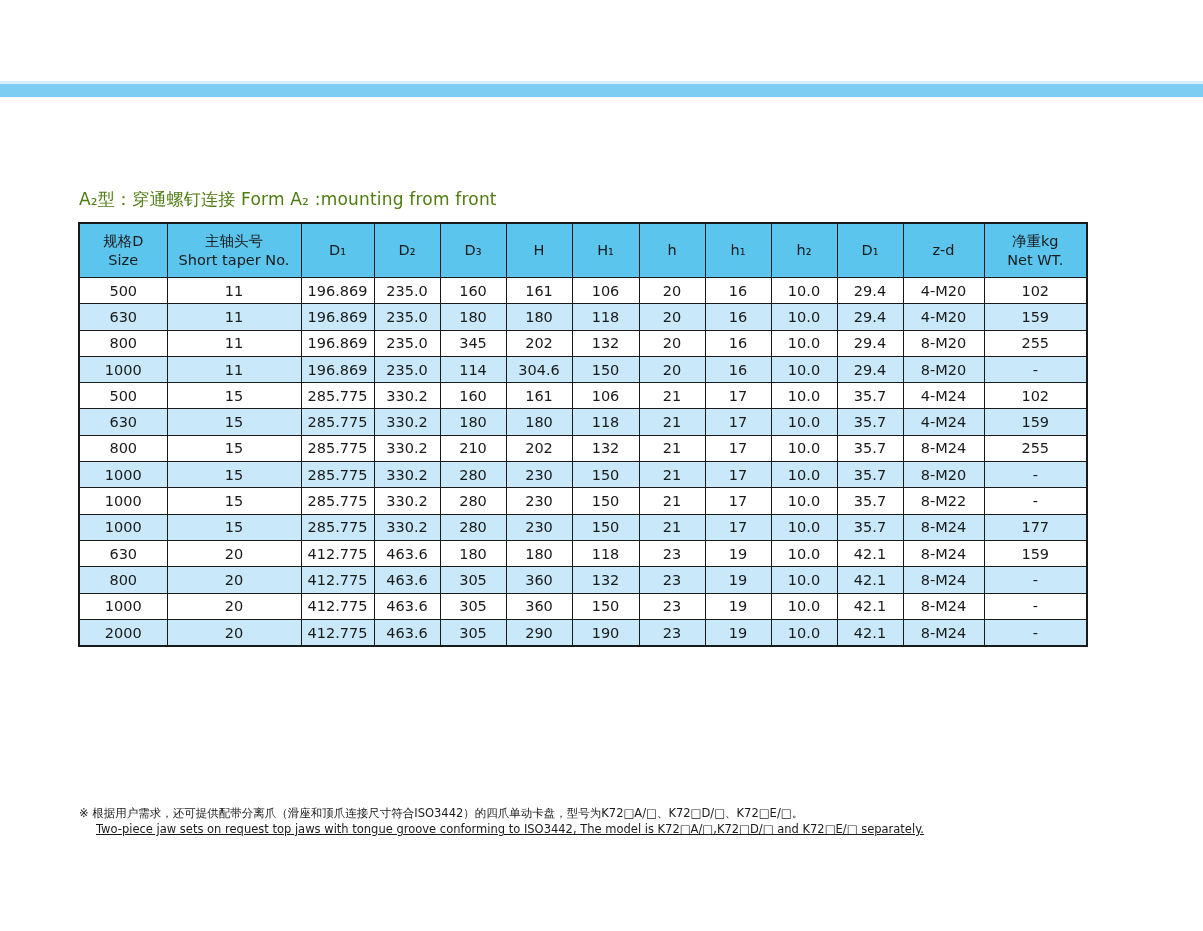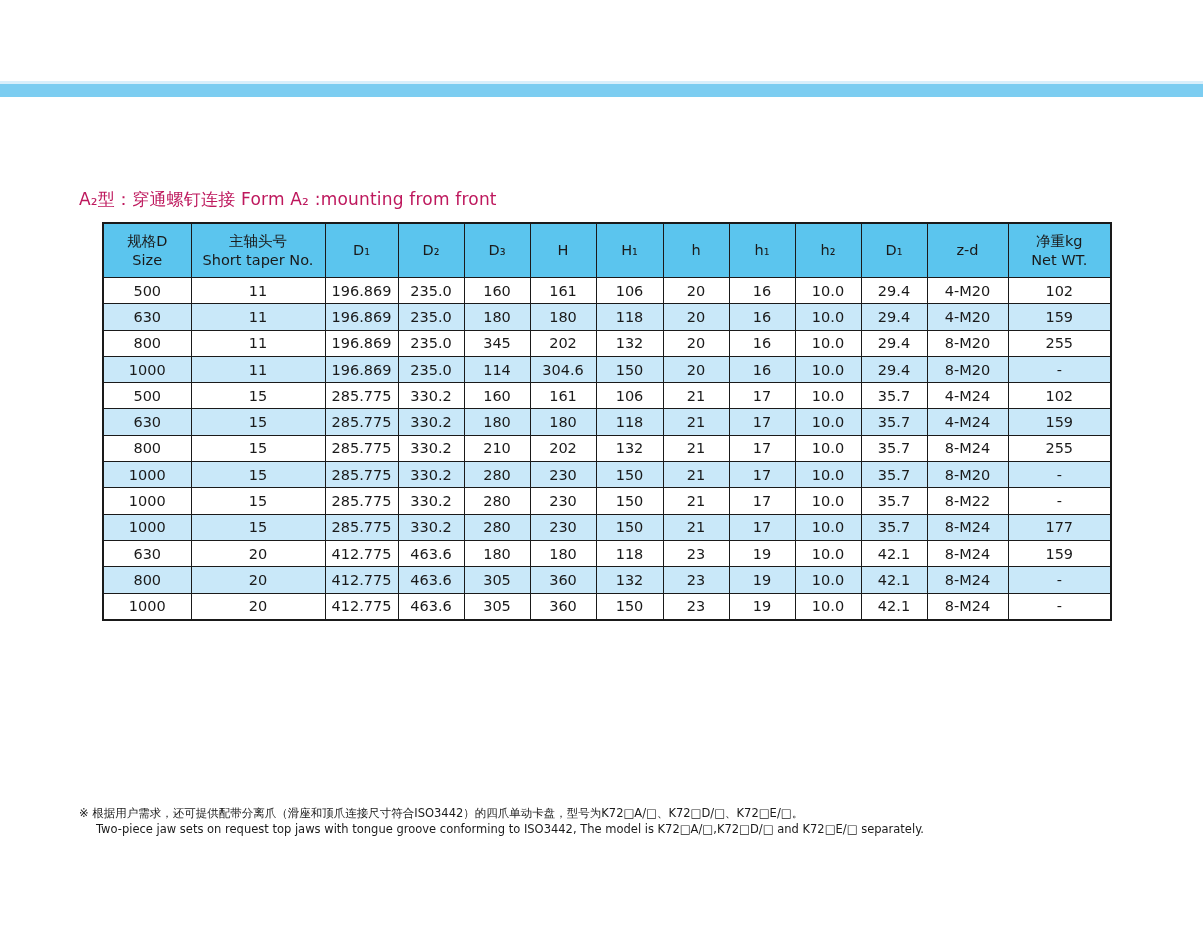--- a/index.html
+++ b/index.html
@@ -26,32 +26,31 @@
     left: 0; top: 84px;
     width: 100%; height: 13px;
     background: var(--stripe, #7ccdf1);
   }
   .title {
     position: absolute;
     left: 79px; top: 188px;
     margin: 0;
     font-size: 17px;
     font-weight: 400;
-    color: #be185d;
+    color: #4d7c0f;
     letter-spacing: 0.2px;
     white-space: nowrap;
   }
   table.spec-table {
     position: absolute;
     left: 78px; top: 222px;
     width: 1008px;
     border-collapse: collapse;
     table-layout: fixed;
     border: 2.5px solid #1a1a1a;
-    margin-left: 24px;
   }
   .spec-table th, .spec-table td {
     border: 1.5px solid #1a1a1a;
     text-align: center;
     vertical-align: middle;
     padding: 0 2px;
     font-weight: 400;
     overflow: hidden;
   }
   .spec-table thead th {
@@ -72,20 +71,21 @@
   .footnote {
     position: absolute;
     left: 79px; top: 805px;
     font-size: 11.5px;
     line-height: 1.4;
     color: #1a1a1a;
     white-space: nowrap;
   }
   .footnote .fn-en {
     padding-left: 17px;
+    text-decoration: underline;
   }
 </style>
 </head>
 <body>
 
 <div class="stripe-light"></div>
 <div class="stripe"></div>
 
 <h1 class="title">A₂型：穿通螺钉连接 Form A₂ :mounting from front</h1>
 
@@ -314,19 +314,34 @@
         <td>305</td>
         <td>360</td>
         <td>150</td>
         <td>23</td>
         <td>19</td>
         <td>10.0</td>
         <td>42.1</td>
         <td>8-M24</td>
         <td>-</td>
       </tr>
+      <tr>
+        <td>2000</td>
+        <td>20</td>
+        <td>412.775</td>
+        <td>463.6</td>
+        <td>305</td>
+        <td>290</td>
+        <td>190</td>
+        <td>23</td>
+        <td>19</td>
+        <td>10.0</td>
+        <td>42.1</td>
+        <td>8-M24</td>
+        <td>-</td>
+      </tr>
     </tbody>
 </table>
 
 <div class="footnote">
   <div>※ 根据用户需求，还可提供配带分离爪（滑座和顶爪连接尺寸符合ISO3442）的四爪单动卡盘，型号为K72□A/□、K72□D/□、K72□E/□。</div>
   <div class="fn-en">Two-piece jaw sets on request top jaws with tongue groove conforming to ISO3442, The model is K72□A/□,K72□D/□ and K72□E/□ separately.</div>
 </div>
 
 </body></html>

